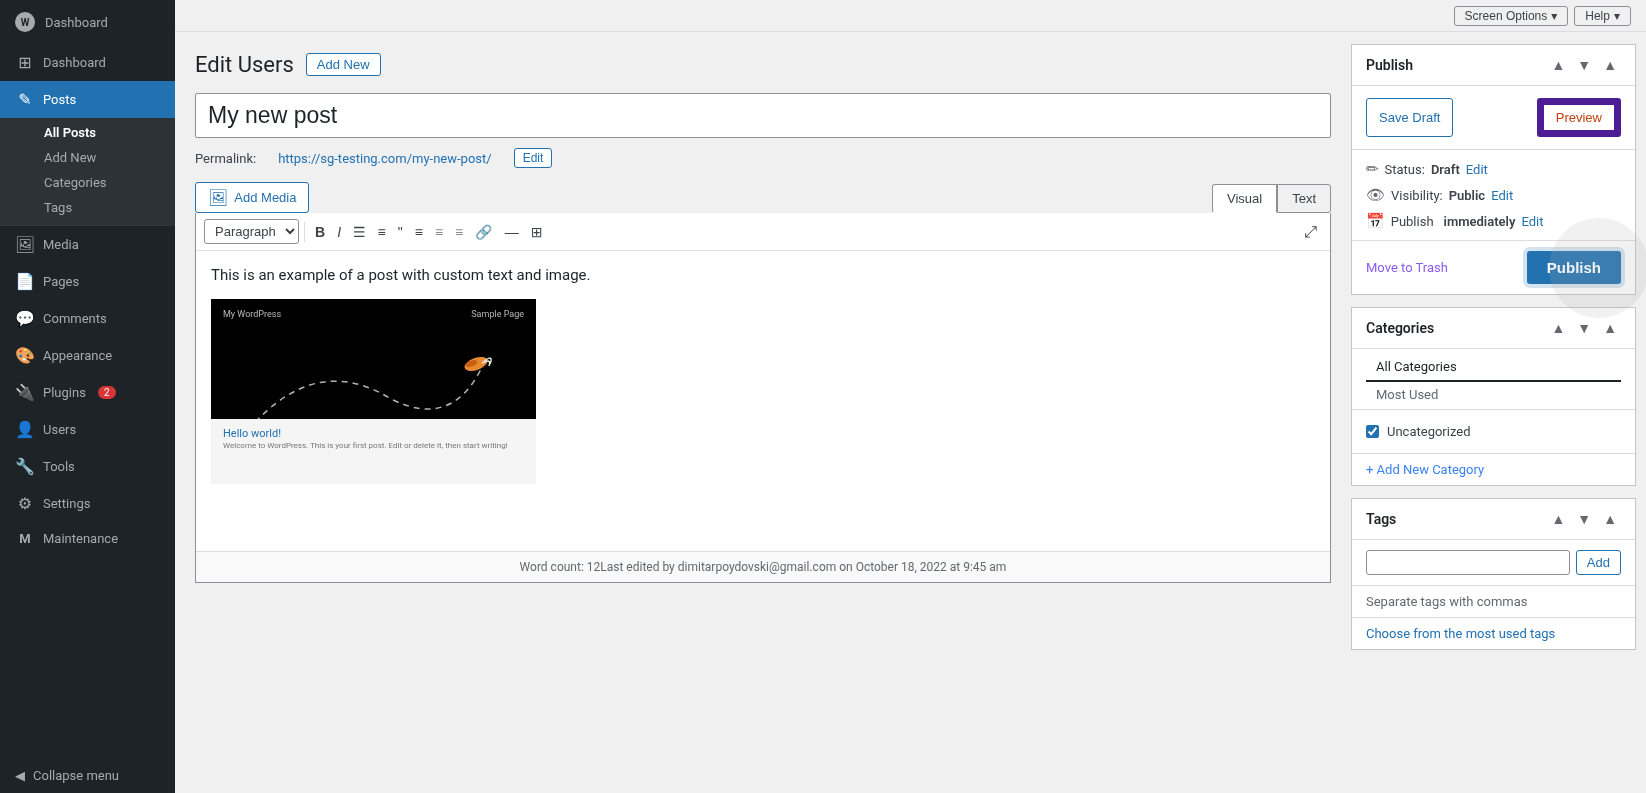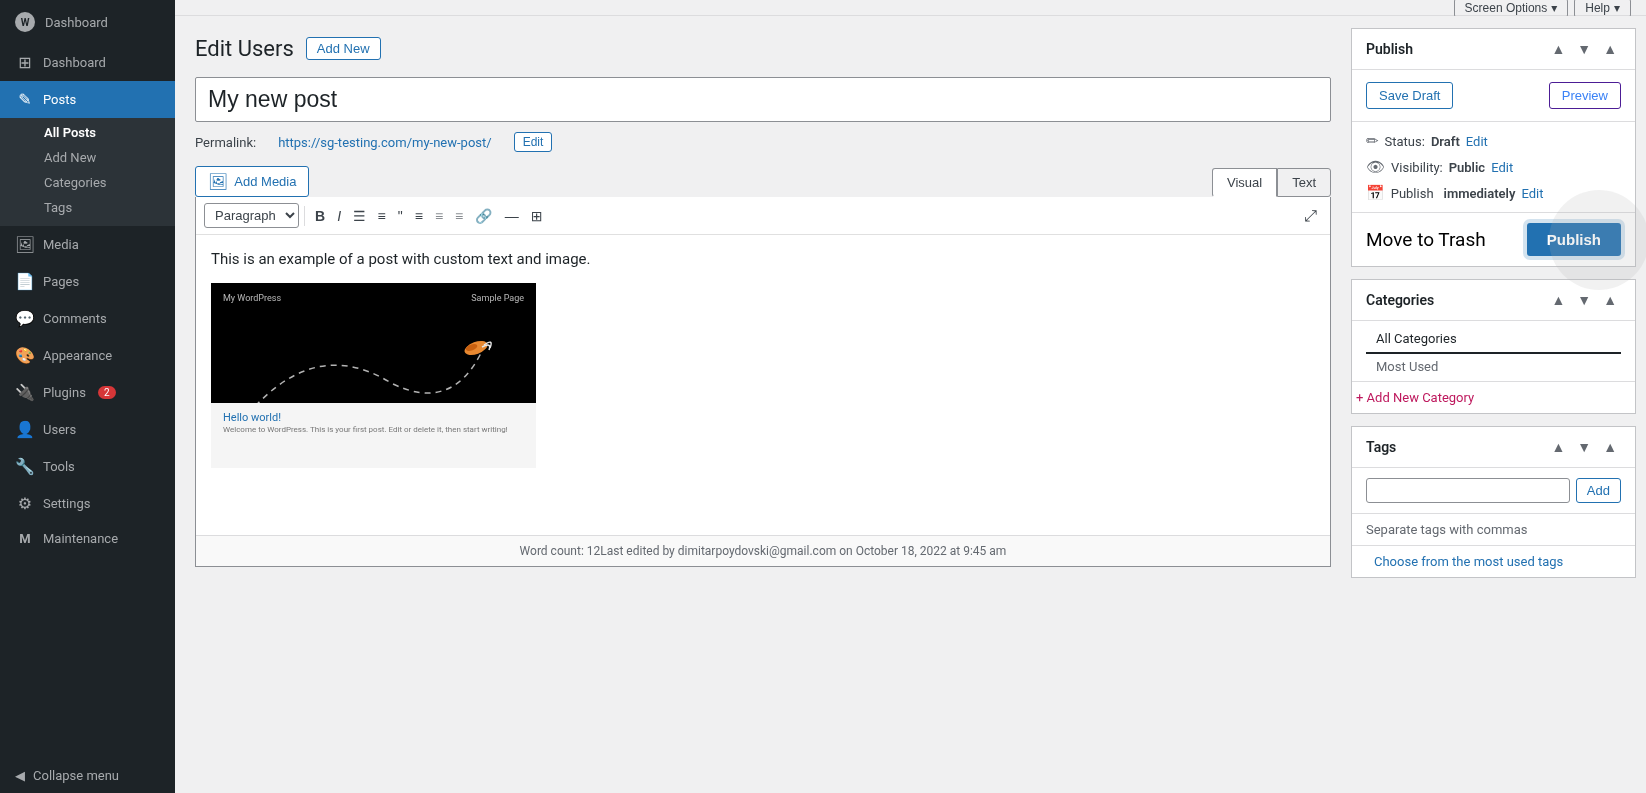--- a/index.html
+++ b/index.html
@@ -13,21 +13,21 @@
     .sidebar-item.active { background: #2271b1; color: #fff; }
     .sidebar-item-icon { width: 20px; text-align: center; font-size: 16px; flex-shrink: 0; }
     .sidebar-sub { padding: 2px 0 6px 0; background: #2c3338; }
     .sidebar-sub-item { display: block; padding: 5px 15px 5px 44px; color: #a7aaad; font-size: 13px; cursor: pointer; }
     .sidebar-sub-item.active { color: #fff; font-weight: 600; }
     .badge { background: #d63638; color: #fff; border-radius: 10px; padding: 1px 6px; font-size: 10px; margin-left: 4px; }
     .sidebar-collapse { margin-top: auto; padding: 10px 15px; color: #a7aaad; cursor: pointer; display: flex; align-items: center; gap: 8px; font-size: 13px; }
 
     
     #main { flex: 1; display: flex; flex-direction: column; overflow: hidden; }
-    #topbar { background: #f0f0f1; display: flex; justify-content: flex-end; align-items: center; padding: 0 15px; height: 16px; border-bottom: 1px solid #dcdcde; }
+    #topbar { background: #f0f0f1; display: flex; justify-content: flex-end; align-items: center; padding: 0 15px; height: 32px; border-bottom: 1px solid #dcdcde; }
     .topbar-btn { background: none; border: 1px solid #8c8f94; border-radius: 3px; padding: 2px 10px; font-size: 12px; color: #3c434a; cursor: pointer; display: flex; align-items: center; gap: 4px; }
 
     #content-area { display: flex; flex: 1; overflow: hidden; }
 
     
     #editor-panel { flex: 1; padding: 20px 20px 0 20px; overflow-y: auto; background: #f0f0f1; }
     .edit-post-header { display: flex; align-items: center; gap: 12px; margin-bottom: 16px; }
     .edit-post-title { font-size: 22px; font-weight: 400; color: #1d2327; }
     .add-new-btn { border: 1px solid #2271b1; border-radius: 3px; color: #2271b1; background: #fff; padding: 3px 10px; font-size: 13px; cursor: pointer; }
 
@@ -58,49 +58,49 @@
     .editor-footer { display: flex; justify-content: center; align-items: center; padding: 8px 12px; border-top: 1px solid #dcdcde; background: #f9f9f9; font-size: 12px; color: #646970; }
 
     .meta-box { background: #fff; border: 1px solid #c3c4c7; margin: 0 0 12px 0; }
     .meta-box-header { display: flex; align-items: center; justify-content: space-between; padding: 10px 14px; border-bottom: 1px solid #dcdcde; background: #fff; }
     .meta-box-title { font-size: 14px; font-weight: 600; color: #1d2327; }
     .meta-box-controls { display: flex; gap: 4px; }
     .meta-box-ctrl-btn { background: none; border: none; cursor: pointer; color: #646970; font-size: 14px; padding: 2px 4px; }
 
     .publish-actions { padding: 12px 14px; border-bottom: 1px solid #dcdcde; display: flex; gap: 6px; }
     .save-draft-btn { border: 1px solid #2271b1; border-radius: 3px; color: #2271b1; background: #fff; padding: 5px 12px; font-size: 13px; cursor: pointer; }
-    .preview-btn { border: 1px solid #4c1d95; border-radius: 3px; color: #3b82f6; background: #fff; padding: 5px 12px; font-size: 13px; cursor: pointer; margin-left: auto; }
+    .preview-btn { border: 7px solid #4c1d95; border-radius: 3px; color: #c2410c; background: #fff; padding: 5px 12px; font-size: 13px; cursor: pointer; margin-left: auto; }
 
     .publish-meta { padding: 10px 14px; border-bottom: 1px solid #dcdcde; }
     .publish-meta-row { display: flex; align-items: center; gap: 6px; margin-bottom: 8px; font-size: 13px; color: #3c434a; }
     .publish-meta-row:last-child { margin-bottom: 0; }
     .publish-meta-row .edit-link { color: #2271b1; text-decoration: none; }
     .meta-icon { font-size: 15px; color: #646970; }
 
     .publish-footer { display: flex; align-items: center; justify-content: space-between; padding: 10px 14px; }
-    .move-to-trash { color: #000000; text-decoration: none; font-size: 19px; cursor: pointer; }
+    .move-to-trash { color: #8b5cf6; text-decoration: none; font-size: 13px; cursor: pointer; }
     .publish-btn { background: #2271b1; color: #fff; border: none; border-radius: 3px; padding: 8px 20px; font-size: 15px; font-weight: 600; cursor: pointer; }
     .publish-btn-highlighted { background: #2271b1; box-shadow: 0 0 0 4px rgba(34,113,177,0.2); }
 
     .categories-tabs { display: flex; border-bottom: 1px solid #dcdcde; padding: 0 14px; margin-top: 4px; flex-direction: column; }
     .cat-tab { padding: 6px 10px; font-size: 13px; cursor: pointer; color: #646970; border-bottom: 2px solid transparent; margin-bottom: -1px; }
     .cat-tab.active { color: #1d2327; border-bottom-color: #1d2327; }
 
     .categories-list { padding: 10px 14px; border-bottom: 1px solid #dcdcde; }
     .category-item { display: flex; align-items: center; gap: 8px; padding: 4px 0; font-size: 13px; }
     .category-item input[type="checkbox"] { accent-color: #2271b1; }
 
-    .add-category-link { display: block; padding: 8px 4px; color: #be185d; font-size: 13px; text-decoration: none; cursor: pointer; }
+    .add-category-link { display: block; padding: 8px 14px; color: #3b82f6; font-size: 13px; text-decoration: none; cursor: pointer; }
 
     .tags-input-area { padding: 10px 14px; border-bottom: 1px solid #dcdcde; display: flex; gap: 6px; }
     .tags-input { flex: 1; border: 1px solid #8c8f94; border-radius: 3px; padding: 4px 8px; font-size: 13px; }
     .tags-add-btn { border: 1px solid #2271b1; border-radius: 3px; color: #2271b1; background: #fff; padding: 4px 10px; font-size: 13px; cursor: pointer; }
 
     .tags-hint { padding: 8px 14px; font-size: 13px; color: #646970; border-bottom: 1px solid #dcdcde; }
-    .tags-choose-link { display: block; padding: 8px 22px; color: #2271b1; font-size: 13px; text-decoration: none; cursor: pointer; }
+    .tags-choose-link { display: block; padding: 8px 14px; color: #2271b1; font-size: 13px; text-decoration: none; cursor: pointer; }
 
     
     ::-webkit-scrollbar { width: 8px; }
     ::-webkit-scrollbar-track { background: #f0f0f1; }
     ::-webkit-scrollbar-thumb { background: #c3c4c7; border-radius: 4px; }
 
     
     .post-image-canvas { width: 325px; height: 185px; background: #000; position: relative; display: flex; align-items: center; justify-content: center; }
     .post-image-nav-top { position: absolute; top: 10px; left: 0; right: 0; display: flex; justify-content: space-between; padding: 0 12px; }
     .post-image-nav-text { color: #fff; font-size: 9px; opacity: 0.7; }
@@ -344,20 +344,26 @@
             <button class="meta-box-ctrl-btn">▼</button>
             <button class="meta-box-ctrl-btn">▲</button>
           </div>
         </div>
 
         <div class="categories-tabs">
           <span class="cat-tab active">All Categories</span>
           <span class="cat-tab">Most Used</span>
         </div>
 
+        <div class="categories-list">
+          <div class="category-item">
+            <input type="checkbox" checked="" style="">
+            <label>Uncategorized</label>
+          </div>
+        </div>
 
         <a class="add-category-link" href="#">+ Add New Category</a>
       </div>
 
       <div class="meta-box">
         <div class="meta-box-header">
           <span class="meta-box-title">Tags</span>
           <div class="meta-box-controls">
             <button class="meta-box-ctrl-btn">▲</button>
             <button class="meta-box-ctrl-btn">▼</button>

